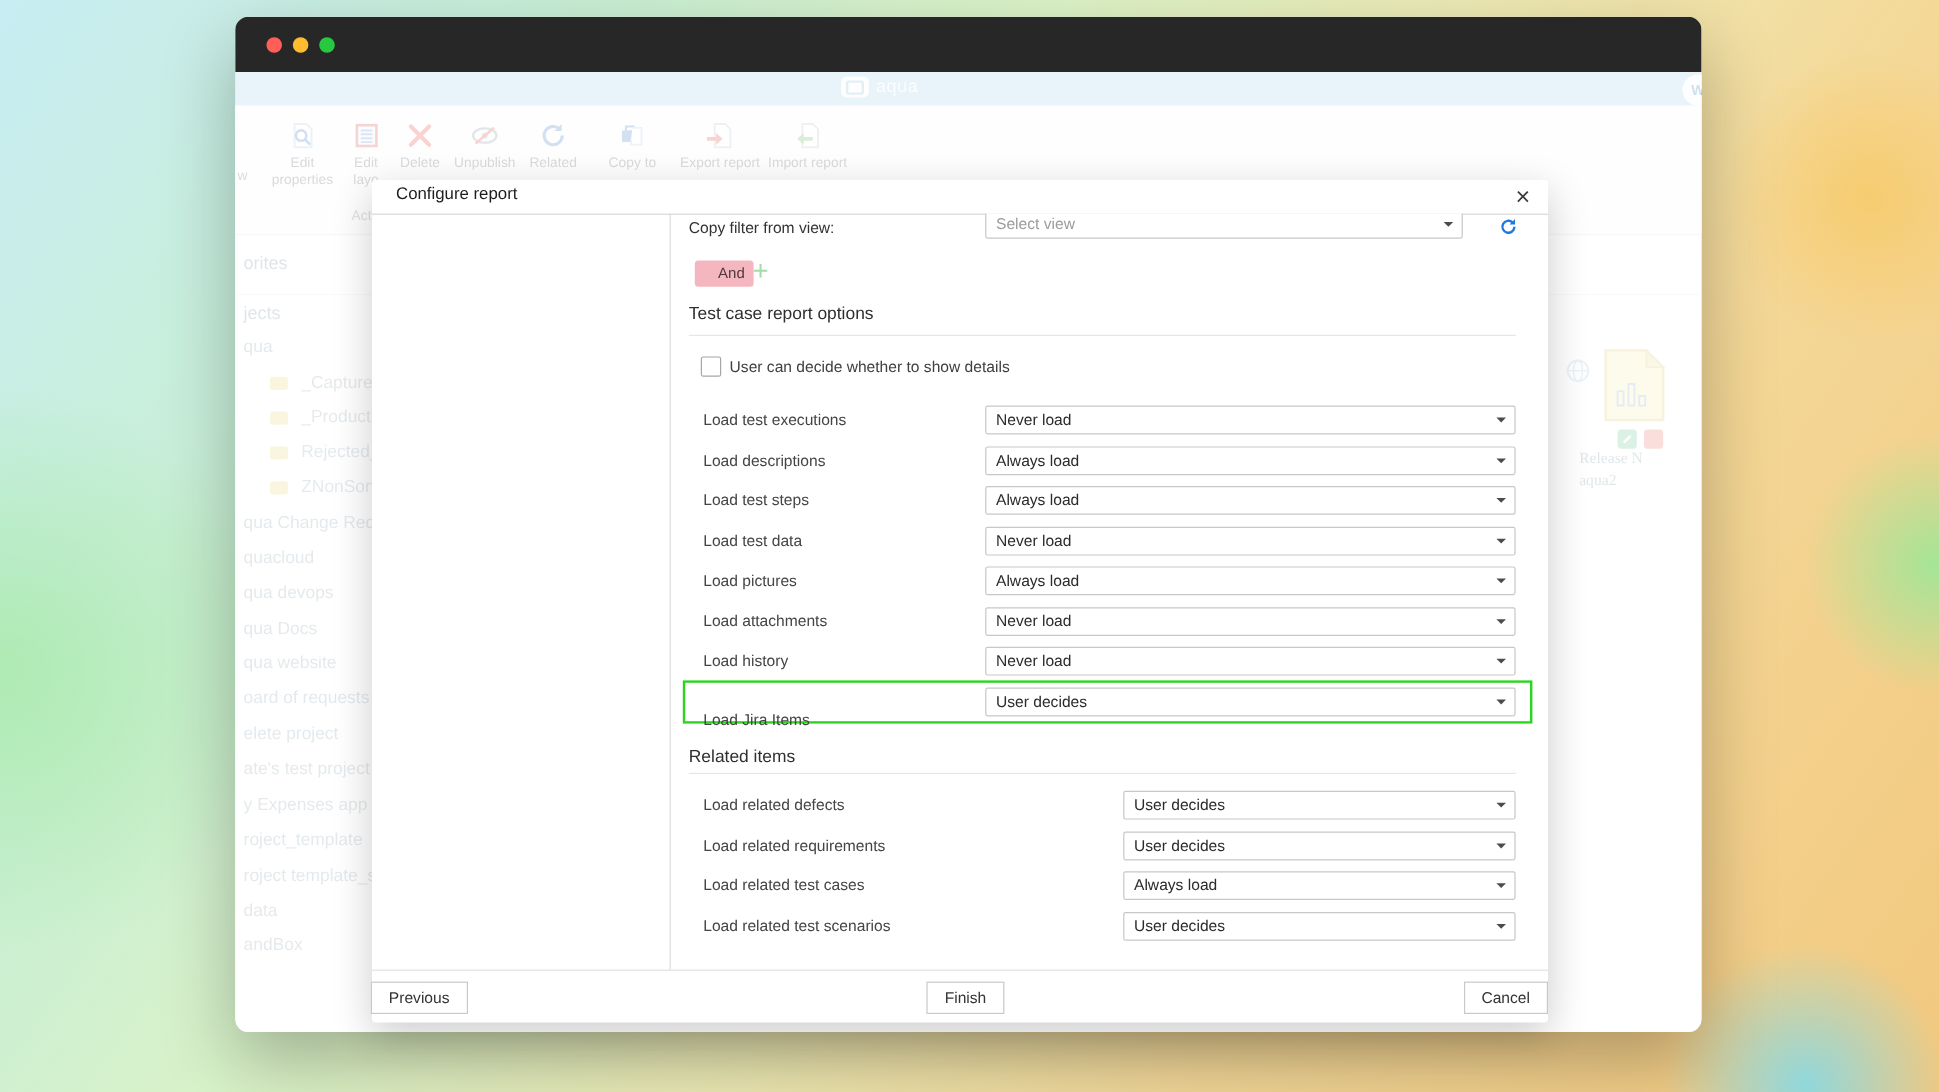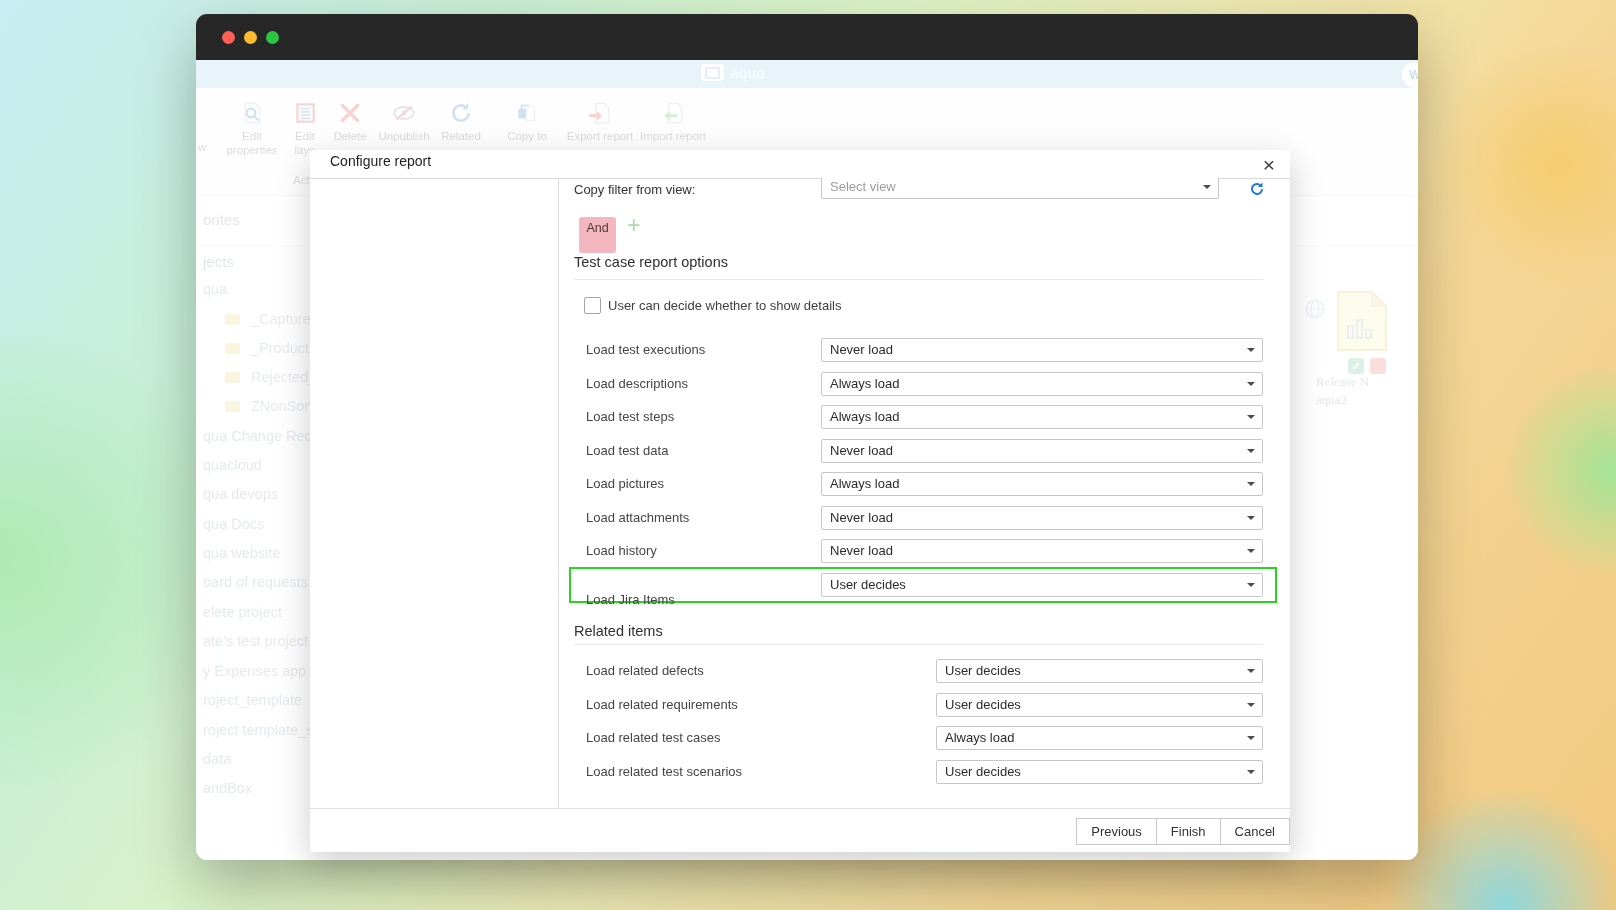--- a/index.html
+++ b/index.html
@@ -85,34 +85,34 @@
   .row-label{position:absolute;left:27px;color:#454545;}
   .dd{position:absolute;height:24px;background:#fff;border:1px solid #c7c7c7;border-radius:2px;box-sizing:border-box;}
   .dd .dd-text{position:absolute;left:8px;top:0;line-height:22px;color:#2b2b2b;}
   .dd .caret{position:absolute;right:7px;top:9px;width:0;height:0;
     border-left:4px solid transparent;border-right:4px solid transparent;border-top:4.5px solid #4c4c4c;}
   .dd-placeholder .dd-text{color:#9c9c9c;}
 
   #filter-label{left:15px;top:4px;}
   #filter-select{left:262px;top:-3px;width:398px;}
   #filter-refresh{left:690px;top:3px;}
-  #and-badge{left:20px;top:39px;width:37px;height:36px;background:#f5b7bf;border-radius:3px;
-    text-align:center;line-height:22px;font-size:12.5px;color:#4e393c;}
+  #and-badge{left:20px;top:39px;width:37px;height:22px;background:#f5b7bf;border-radius:3px;
+    text-align:center;line-height:22px;font-size:12.5px;color:#4e393c;padding-left:12px;}
   #and-plus{left:68px;top:34px;font-size:23px;font-weight:300;color:#a6dcaa;}
 
   .section-heading{position:absolute;left:15px;font-size:14.5px;color:#2f2f2f;}
   .section-line{position:absolute;left:15px;width:689px;height:1px;background:#e6e6e6;}
 
   #details-checkbox{left:25px;top:119px;width:15px;height:15px;border:1px solid #a6a6a6;border-radius:2px;background:#fff;}
   #details-checkbox-label{left:49px;top:120px;color:#3f3f3f;}
 
   #jira-highlight{left:10px;top:389px;width:708px;height:36px;border:2px solid #2bd51f;box-sizing:border-box;}
 
   #dlg-footer-line{left:0;top:658px;width:100%;height:1px;background:#e0e0e0;}
-  #dlg-footer{left:0;top:668px;width:100%;display:flex;justify-content:flex-end;}
+  #dlg-footer{left:0;top:668px;width:100%;display:flex;justify-content:space-between;}
   .dlg-btn{height:27px;background:#fff;border:1px solid #c9c9c9;color:#333;font-size:13px;
     padding:0 14px;margin-left:-1px;font-family:inherit;}
 </style>
 </head>
 <body>
 
 <div id="mac-window" class="abs">
 
   <div id="titlebar" class="abs">
     <div id="light-close" class="abs traffic"></div>

